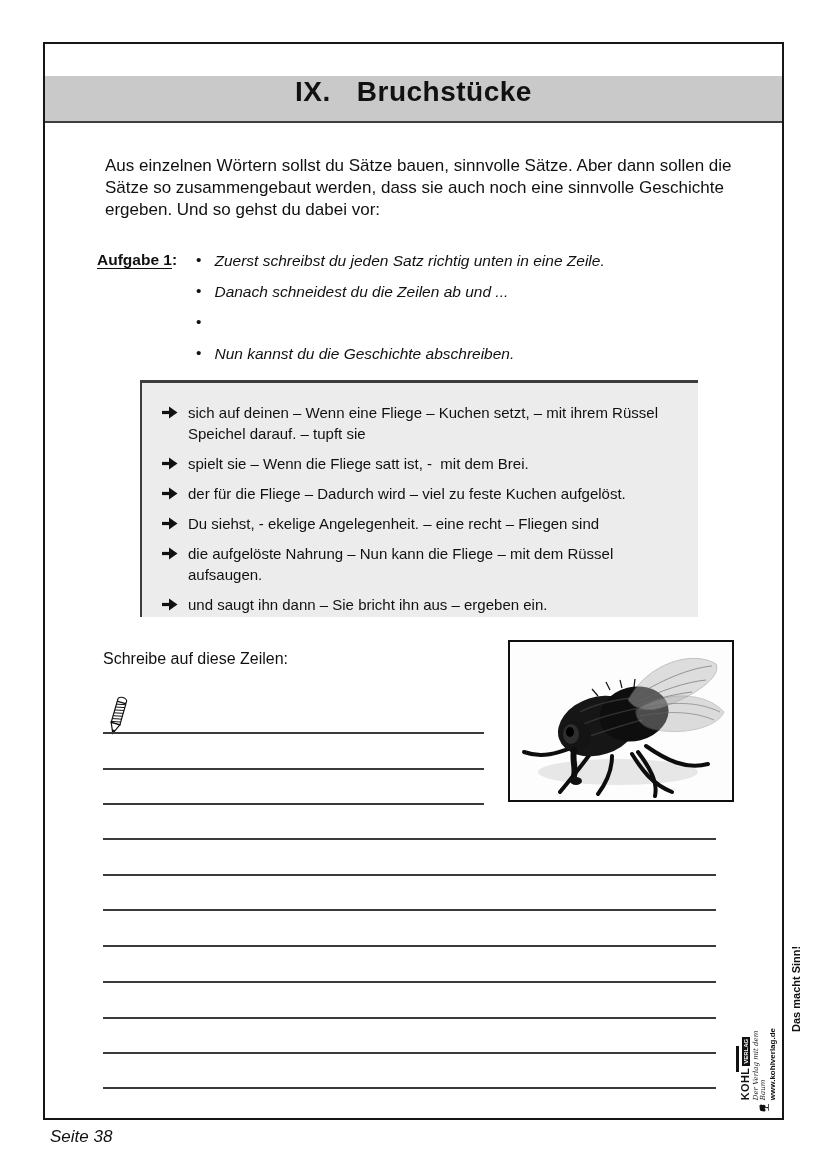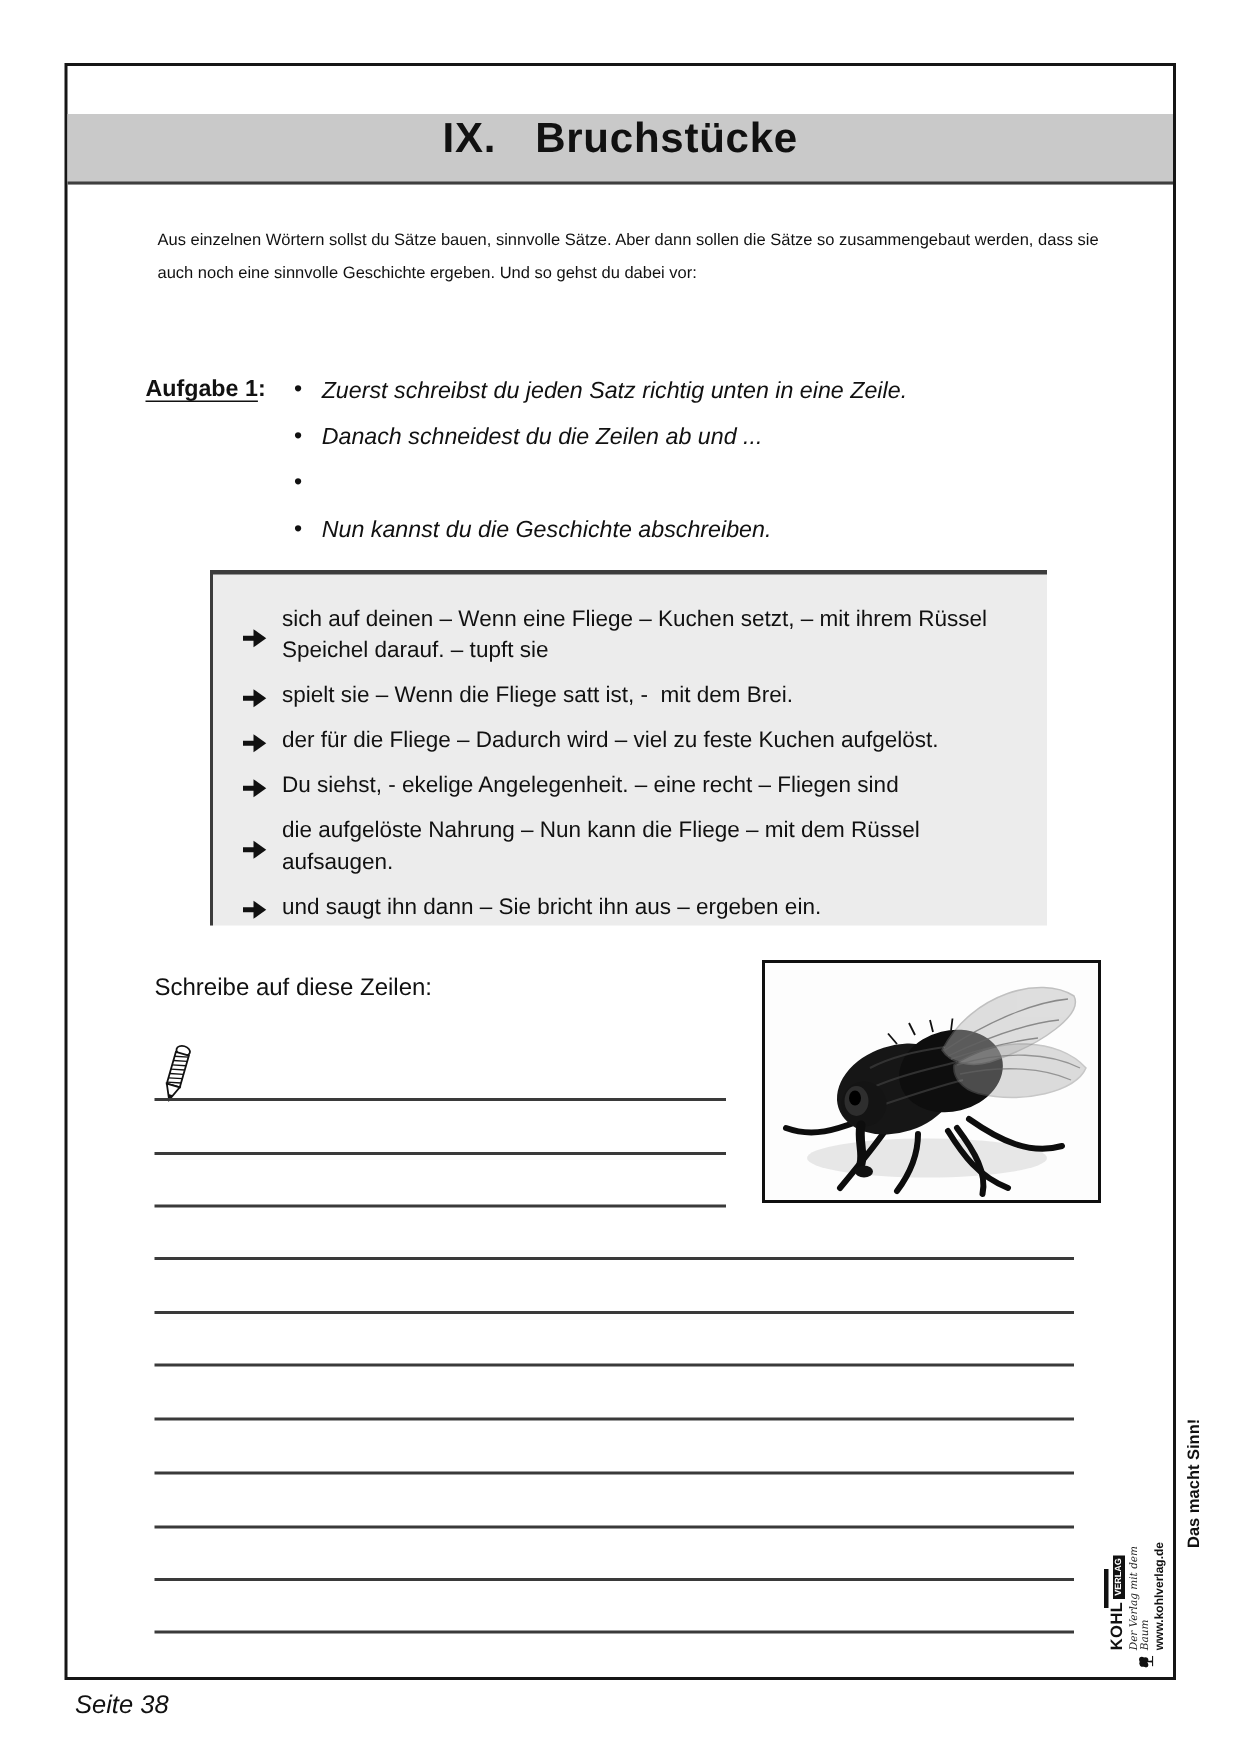--- a/index.html
+++ b/index.html
@@ -18,40 +18,40 @@
   }
   
   .titlebar{
     position:absolute;left:45px;top:44px;width:737px;height:47px;
     background:#c9c9c9;border-bottom:2px solid #3f3f3f;box-sizing:border-box;
     display:flex;align-items:flex-start;justify-content:center;gap:26px;
     font-size:28px;font-weight:bold;letter-spacing:.5px;margin-top:32px;
   }
   .intro{
     position:absolute;left:105px;top:138px;width:632px;
-    font-size:11px;line-height:22px;
+    font-size:17px;line-height:22px;
   }
   .task-label{
     position:absolute;left:97px;top:251px;
     font-size:15.5px;font-weight:bold;white-space:nowrap;
   }
   .task-label .ul{text-decoration:underline;text-underline-offset:3px;}
   .task-steps{
     position:absolute;left:196px;top:251px;width:530px;
     font-size:15.5px;font-style:italic;
   }
   .task-steps .step{display:flex;margin-bottom:11px;line-height:20px;}
   .task-steps .bullet{font-style:normal;margin-right:13px;flex:0 0 auto;transform:translateY(-1px);}
   
   .graybox{
     position:absolute;left:140px;top:380px;width:558px;height:237px;
     background:#ececec;border-left:2px solid #3c3c3c;border-top:3px solid #3c3c3c;
     box-sizing:border-box;padding:19px 14px 0 19px;
   }
-  .frag{display:flex;margin-bottom:9px;font-size:15px;line-height:21px;align-items:center;}
+  .frag{display:flex;margin-bottom:9px;font-size:15px;line-height:21px;}
   .frag .arrow{flex:0 0 17px;margin-right:10px;margin-top:4px;}
   .frag .txt{width:505px;}
   .write-label{
     position:absolute;left:103px;top:650px;font-size:16px;white-space:nowrap;
   }
   .write-label .ul{text-underline-offset:3px;}
   .pencil{position:absolute;left:100px;top:694px;}
   .wline{position:absolute;height:0;border-top:2px solid #3a3a3a;}
   .wline.short{left:103px;width:381px;}
   .wline.full{left:103px;width:613px;}

